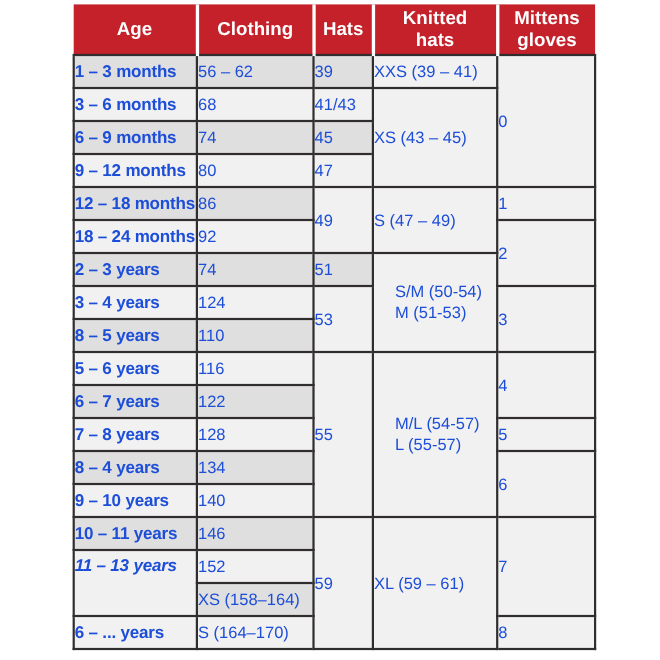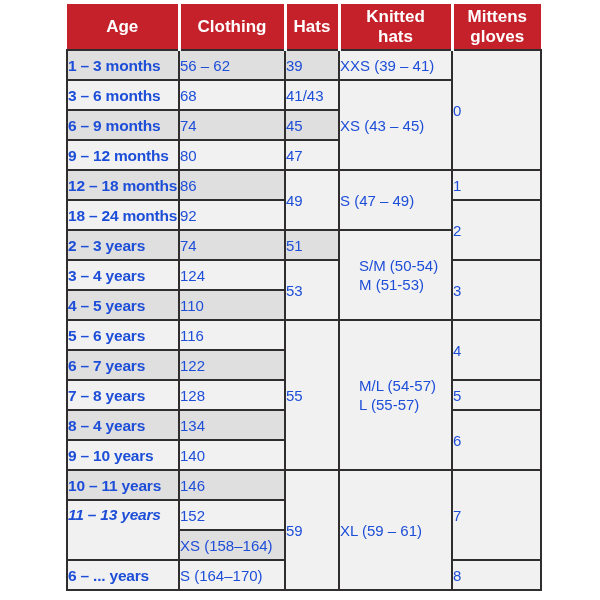--- a/index.html
+++ b/index.html
@@ -127,21 +127,21 @@
         <td class="w pre" rowspan="3">S/M (50-54)
 M (51-53)</td>
       </tr>
       <tr>
         <td class="age w">3 – 4 years</td>
         <td class="w">124</td>
         <td class="w" rowspan="2">53</td>
         <td class="w" rowspan="2">3</td>
       </tr>
       <tr>
-        <td class="age g">4 – 5 years</td>
+        <td class="age g">8 – 5 years</td>
         <td class="g">110</td>
       </tr>
       <tr>
         <td class="age w">5 – 6 years</td>
         <td class="w">116</td>
         <td class="w" rowspan="5">55</td>
         <td class="w pre" rowspan="5">M/L (54-57)
 L (55-57)</td>
         <td class="w" rowspan="2">4</td>
       </tr>

